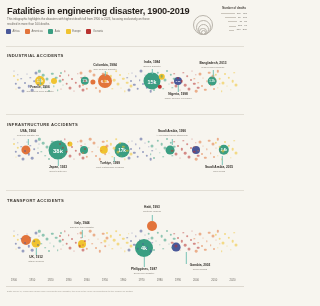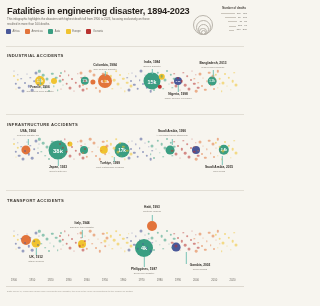--- a/index.html
+++ b/index.html
@@ -65,21 +65,21 @@
   .axis{position:absolute;left:0;top:279px;width:250px;height:12px;}
   .axis-tick{position:absolute;font-size:2.7px;color:#6d6962;transform:translateX(-50%);top:0;}
   .axis-line{position:absolute;left:6px;top:7px;width:238px;height:0.4px;background:#ddd8cf;}
   .footer{position:absolute;left:7px;top:290px;font-size:2.3px;color:#a29d95;width:236px;line-height:1.4;}
 </style>
 </head>
 <body>
 
 <div class="page">
 
-  <div class="title">Fatalities in engineering disaster, 1894-2023</div>
+  <div class="title">Fatalities in engineering disaster, 1900-2019</div>
   <div class="subtitle">This infographic highlights the disasters with highest death toll from 1900 to 2023, focusing exclusively on those resulted in more than 100 deaths.</div>
 
   <div class="legend">
     <div class="legend-item">
       <span class="legend-sw" style="background:#4a5899"></span>
       <span class="legend-lb">Africa</span>
     </div>
     <div class="legend-item">
       <span class="legend-sw" style="background:#e2743b"></span>
       <span class="legend-lb">Americas</span>

